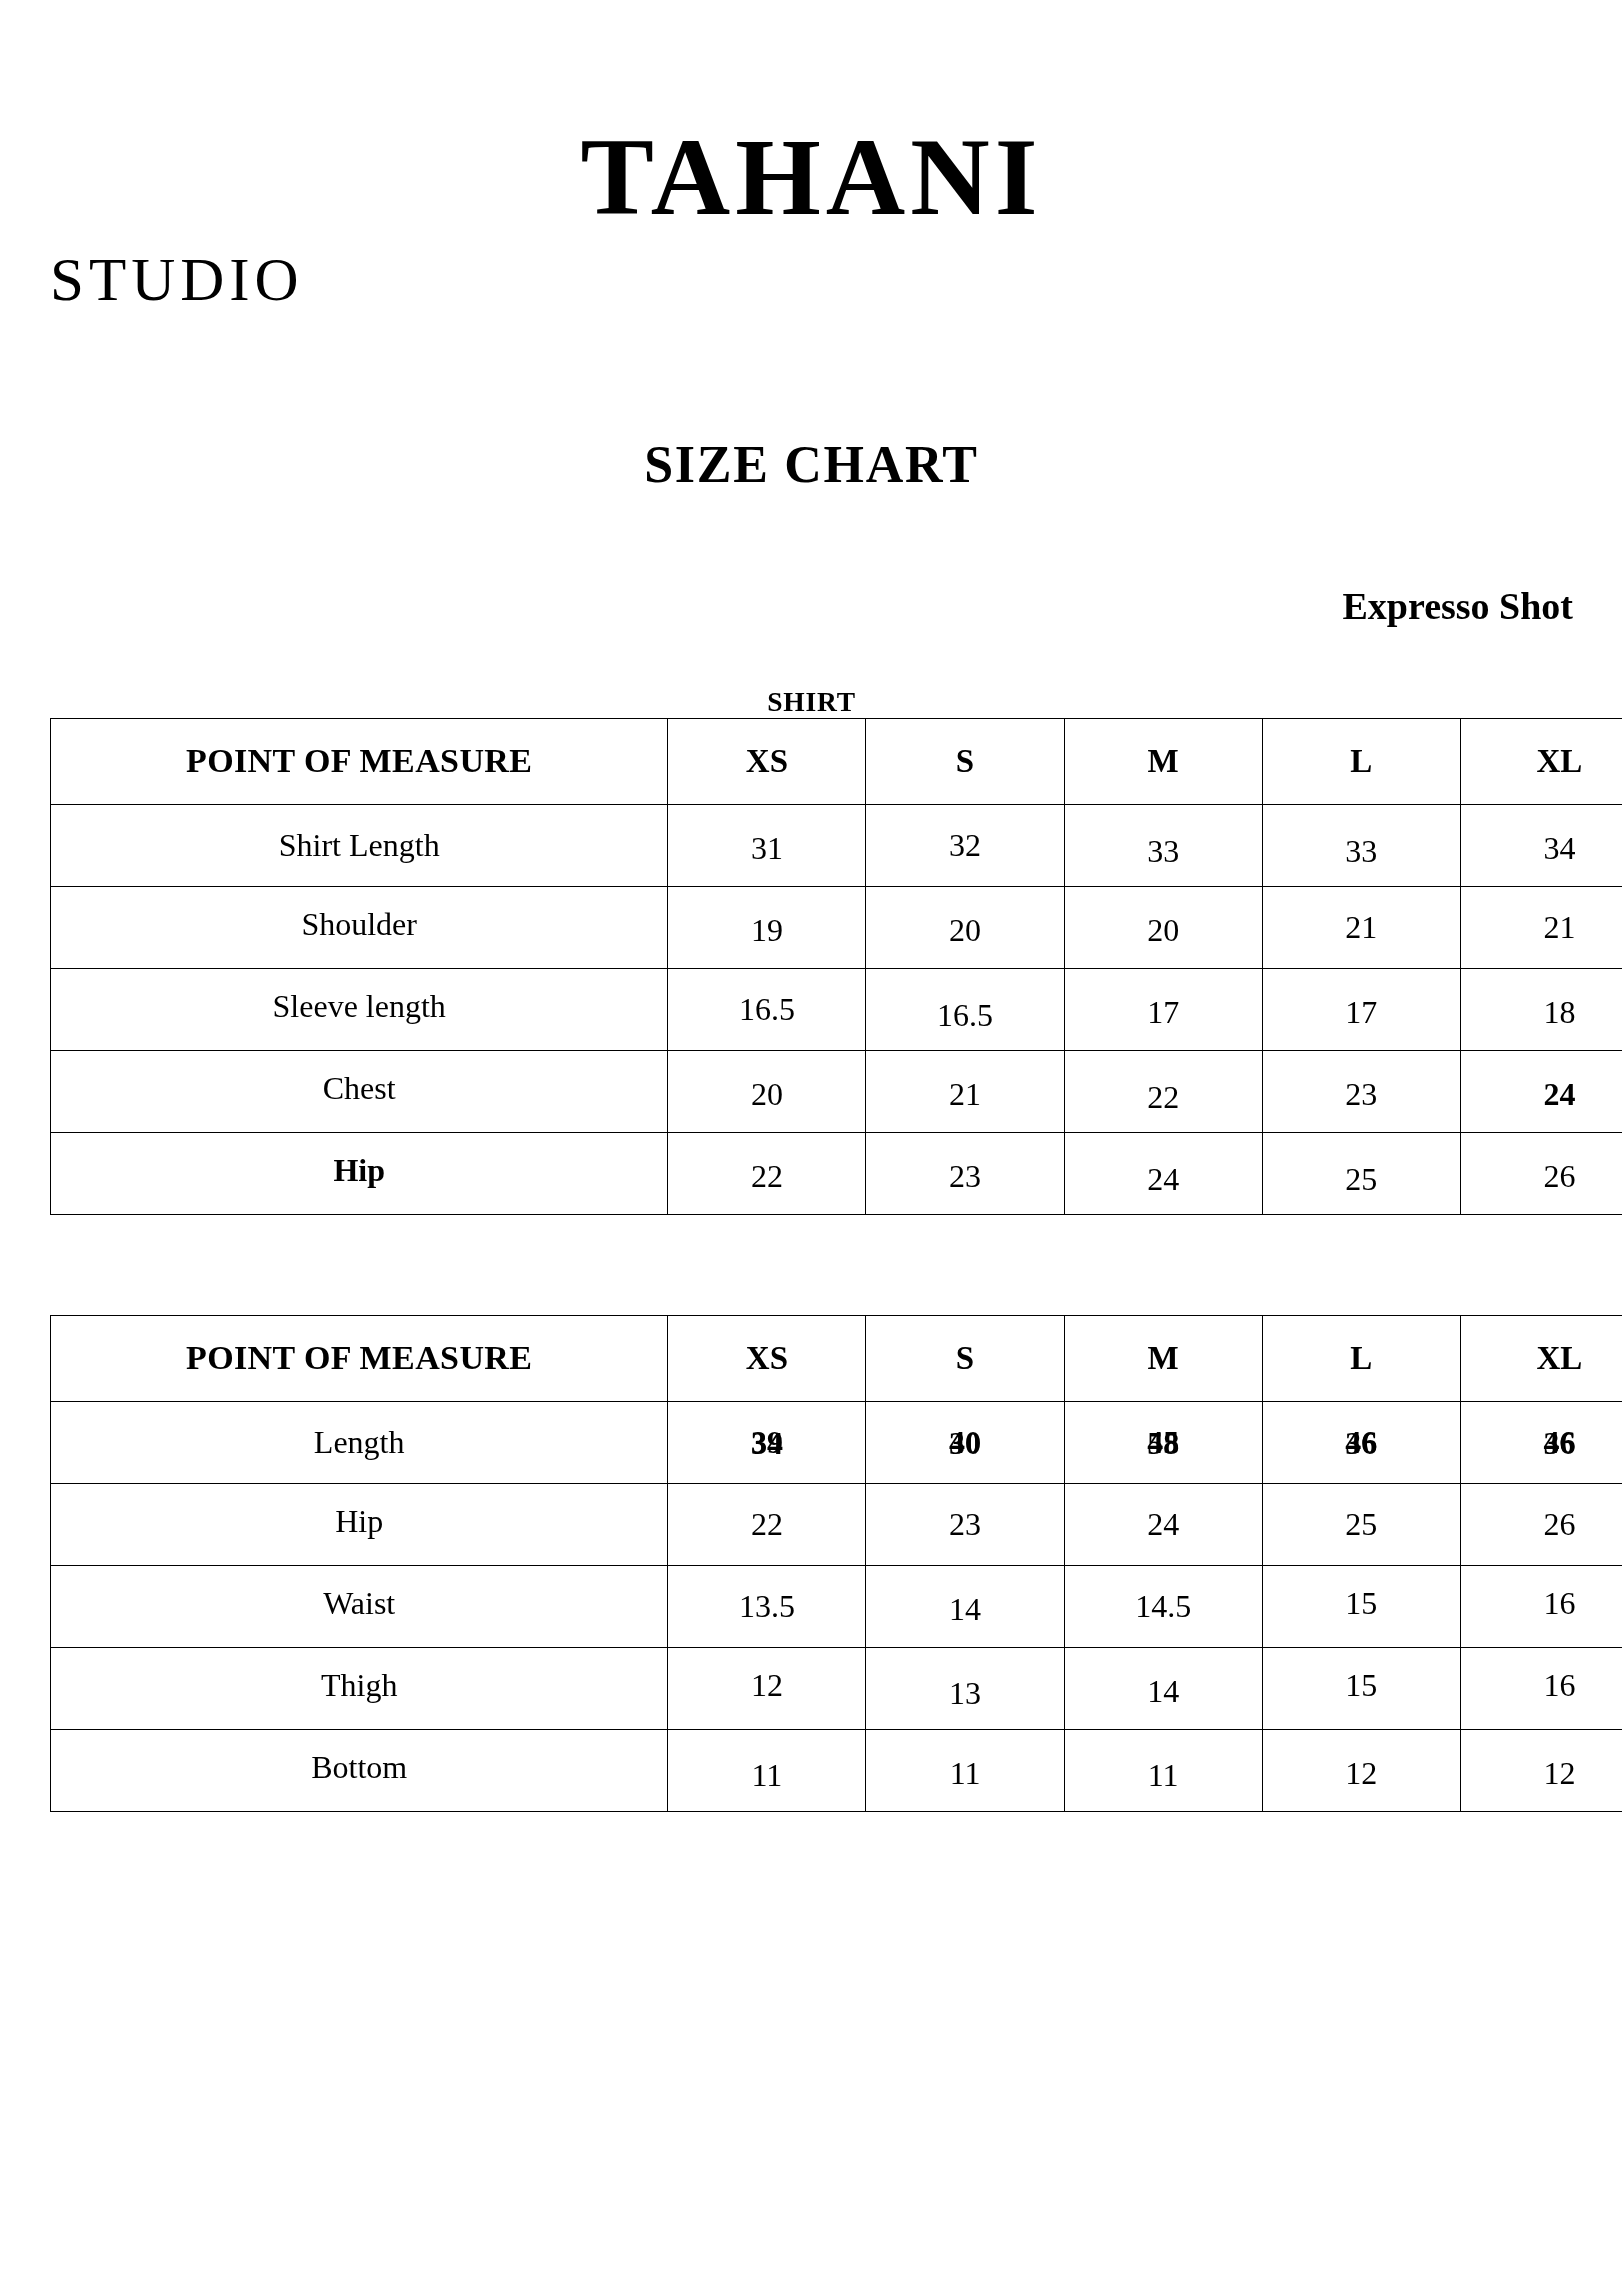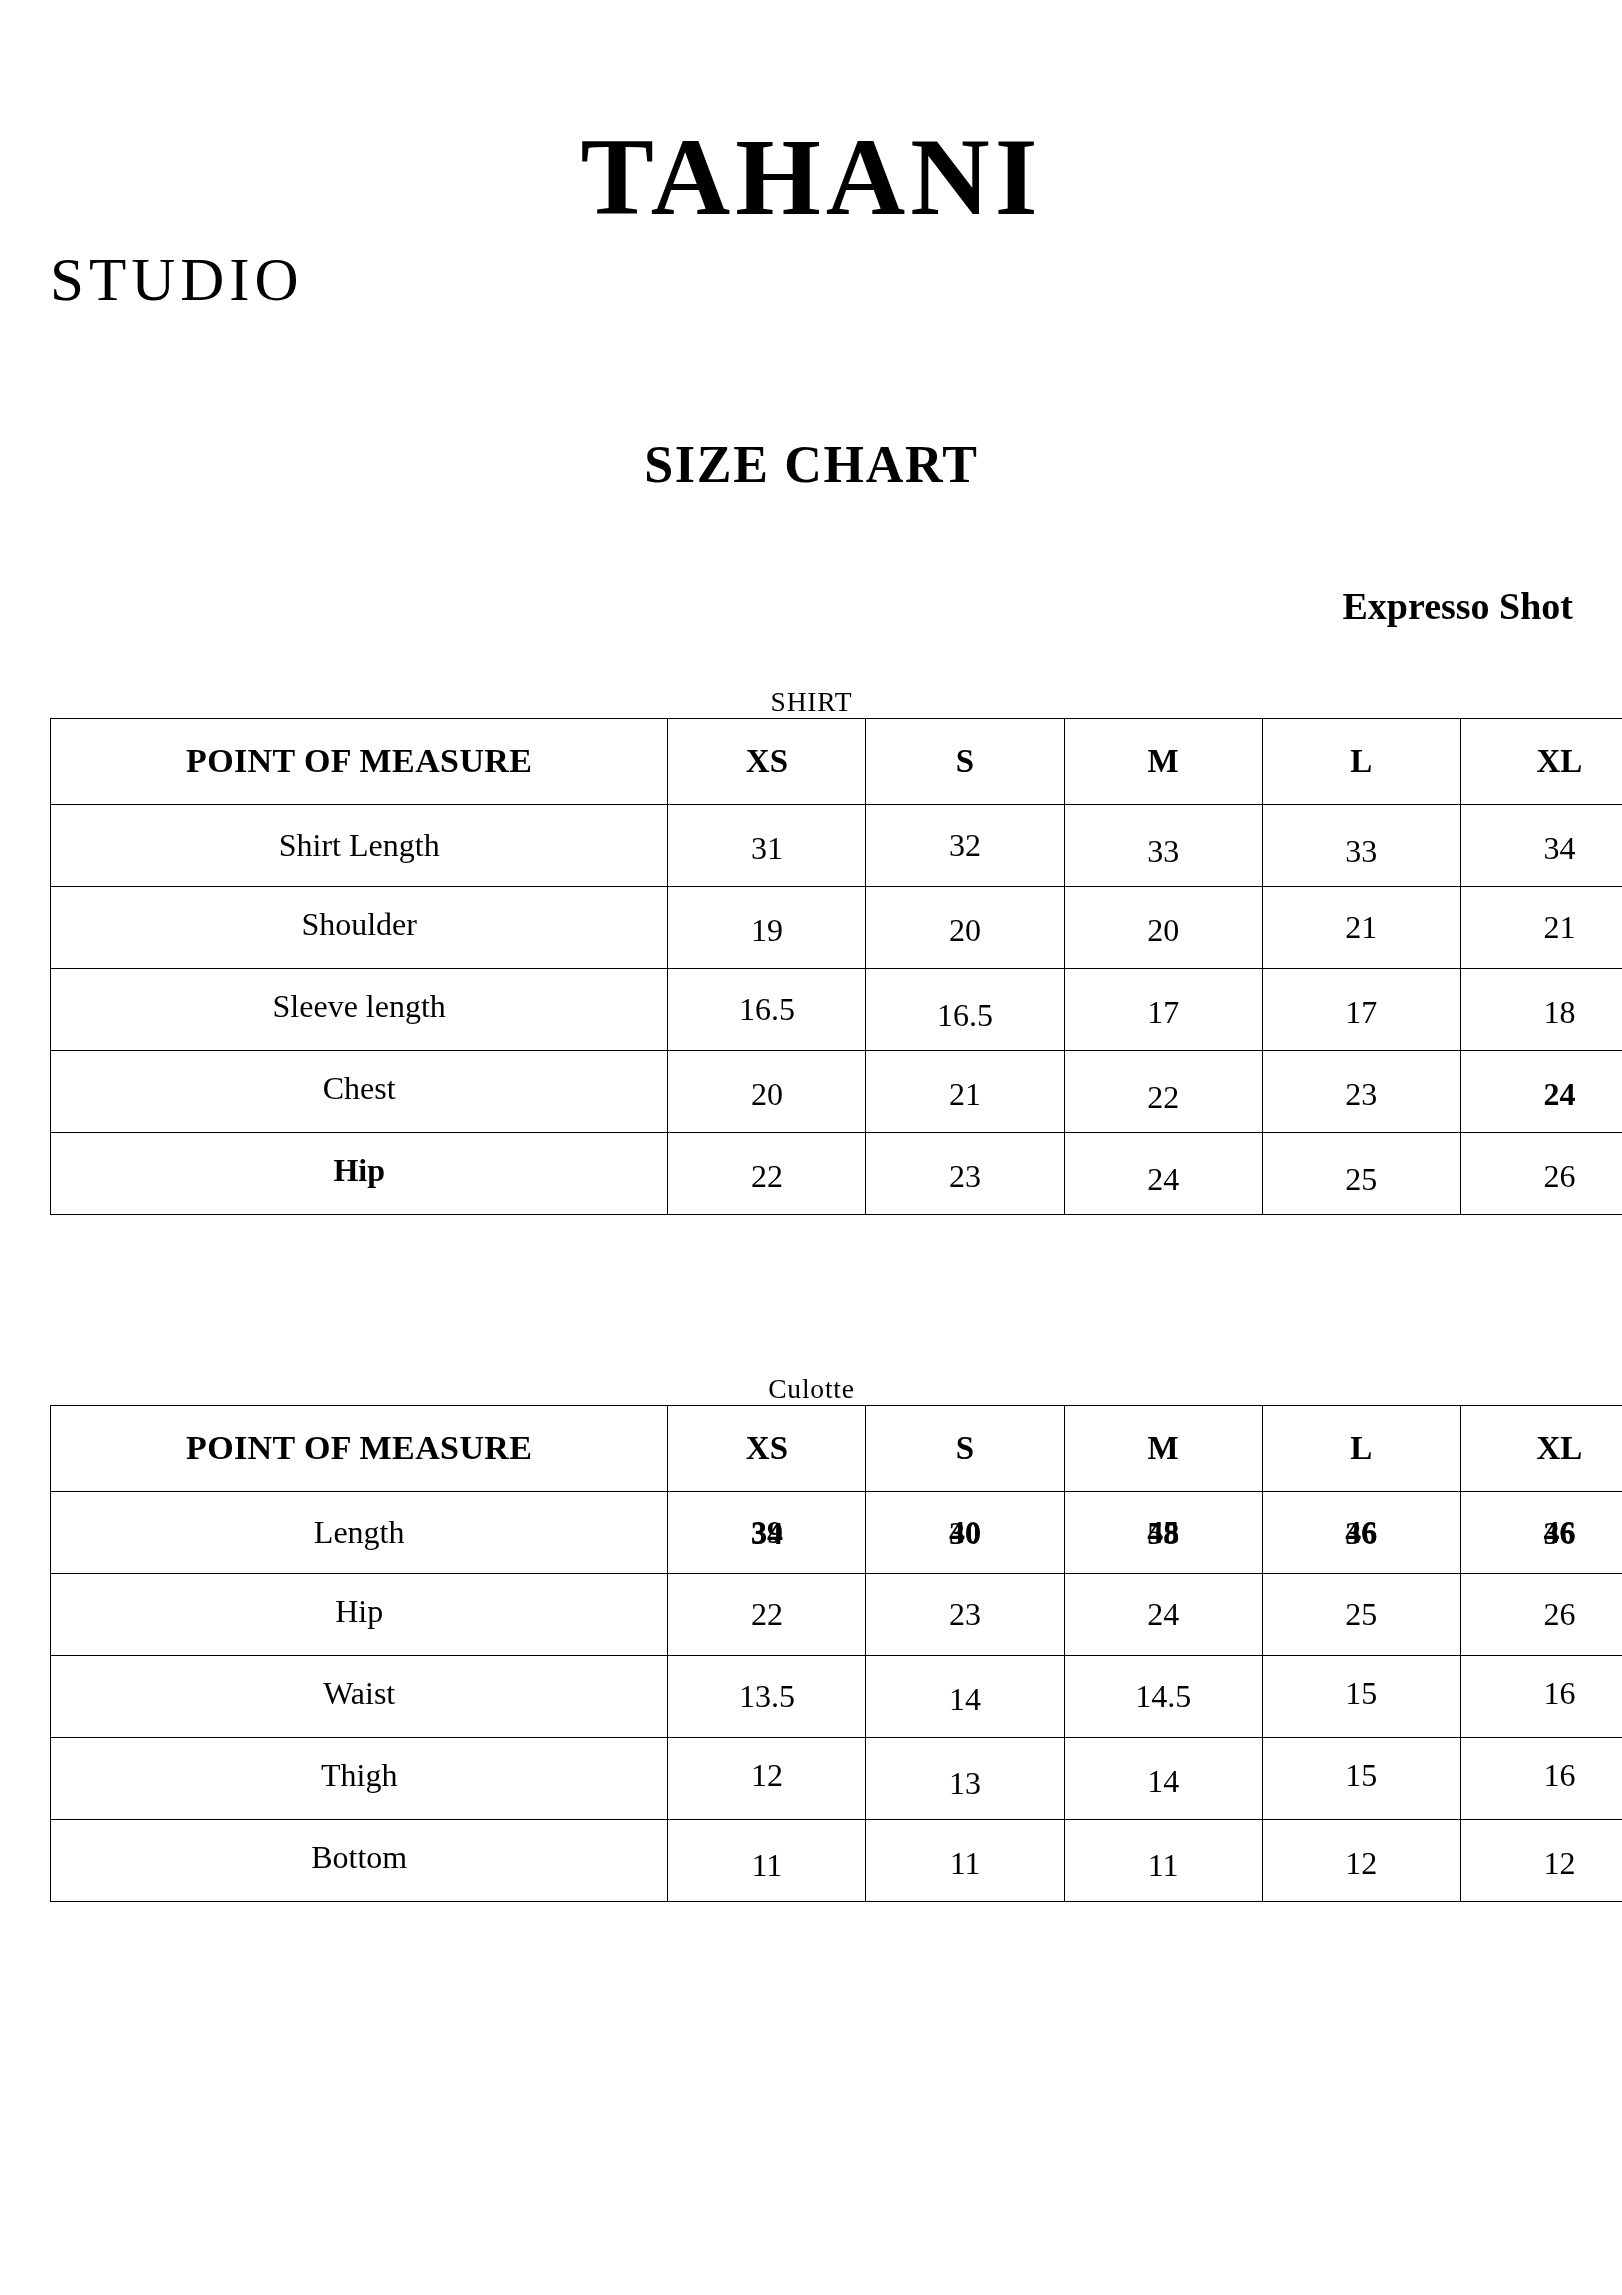--- a/index.html
+++ b/index.html
@@ -51,21 +51,21 @@
   .collection-name {
     text-align: right;
     font-family: "Liberation Serif", serif;
     font-weight: bold;
     font-size: 38px;
     margin-top: 90px;
   }
   .section-label {
     text-align: center;
     font-family: "Liberation Serif", serif;
-    font-weight: normal;
+    font-weight: bold;
     font-size: 27.5px;
     letter-spacing: 0.8px;
     margin-top: 58px;
   }
   table.size-table {
     border-collapse: collapse;
     width: 1609px;
     margin: 0 auto;
     table-layout: fixed;
   }
@@ -195,21 +195,20 @@
         <td class="cell-val j1">23</td>
         <td class="cell-val j2">24</td>
         <td class="cell-val j2">25</td>
         <td class="cell-val j1">26</td>
       </tr>
     </tbody>
   </table>
 
   <div class="gap-block"></div>
 
-  <div class="section-label">Culotte</div>
 
   <table class="size-table tbl-culotte">
     <colgroup>
       <col class="col-pom">
         <col class="col-size">
         <col class="col-size">
         <col class="col-size">
         <col class="col-size">
         <col class="col-size">
     </colgroup>

